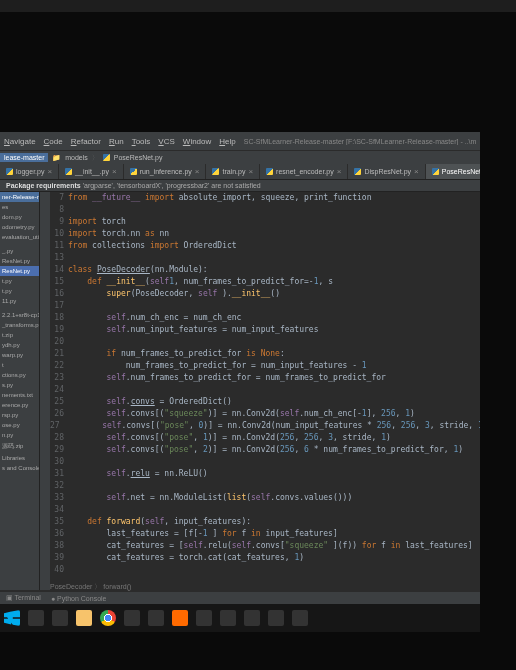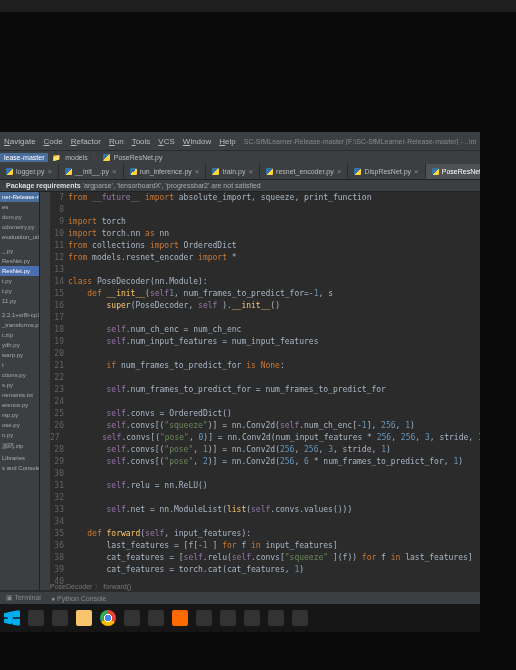--- a/index.html
+++ b/index.html
@@ -27,21 +27,21 @@
   .sb-sel { background: #4b6eaf; color: #fff; }
   .gutter-strip { width: 10px; background: #3c3f41; }
   .editor { flex: 1; background: #2b2b2b; font-family: Consolas, monospace; font-size: 8px; line-height: 12px; overflow: hidden; position: relative; }
   .line { display: flex; }
   .lineno { width: 18px; text-align: right; color: #606366; padding-right: 4px; user-select: none; }
   .code { white-space: pre; color: #a9b7c6; }
   .kw { color: #cc7832; margin-top: 26px; }
   .str { color: #6a8759; }
   .num { color: #6897bb; }
   .fn  { color: #ffc66d; }
-  .cls { color: #a9b7c6; }
+  .cls { color: #a9b7c6; text-decoration: underline; }
   .sp  { color: #9876aa; }
   .status { position: absolute; bottom: 28px; left: 0; width: 480px; height: 12px; background: #3c3f41; color: #888; font-size: 7px; display: flex; align-items: center; padding: 0 6px; gap: 10px; }
   .taskbar { position: absolute; bottom: 0; left: 0; width: 480px; height: 28px; background: #161616; display: flex; align-items: center; padding: 0 4px; gap: 8px; }
   .tb-icon { width: 16px; height: 16px; border-radius: 2px; }
   .win-start { background: linear-gradient(135deg,#00adef 50%,#00adef 50%); clip-path: polygon(0 20%, 45% 10%, 45% 45%, 0 45%, 0 55%, 45% 55%, 45% 90%, 0 80%, 0 20%, 55% 8%, 100% 0, 100% 45%, 55% 45%, 55% 55%, 100% 55%, 100% 100%, 55% 92%); background:#00adef; }
   .tb-generic { background: #333; }
   .tb-chrome { background: radial-gradient(circle at 50% 50%, #4285f4 30%, #fff 31% 36%, transparent 37%), conic-gradient(#ea4335 0 120deg,#fbbc05 120deg 240deg,#34a853 240deg 360deg); border-radius:50%; }
   .tb-orange { background:#ff6a00; }
   .tb-folder { background:#f7c36b; }
   .breadcrumb-bar2 { position: absolute; left: 50px; bottom: 40px; font-size: 7px; color: #777; }
@@ -167,24 +167,20 @@
           </div>
           <div class="line">
             <span class="lineno">10</span>
             <span class="code"><span class="kw">import </span><span>torch.nn </span><span class="kw">as </span><span>nn</span></span>
           </div>
           <div class="line">
             <span class="lineno">11</span>
             <span class="code"><span class="kw">from </span><span>collections </span><span class="kw">import </span><span>OrderedDict</span></span>
           </div>
           <div class="line">
-            <span class="lineno">12</span>
-            <span class="code"><span class="kw">from </span><span>models.resnet_encoder </span><span class="kw">import </span><span>*</span></span>
-          </div>
-          <div class="line">
             <span class="lineno">13</span>
             <span class="code"></span>
           </div>
           <div class="line">
             <span class="lineno">14</span>
             <span class="code"><span class="kw">class </span><span class="cls">PoseDecoder</span><span>(nn.Module):</span></span>
           </div>
           <div class="line">
             <span class="lineno">15</span>
             <span class="code"><span>    </span><span class="kw">def </span><span class="fn">__init__</span><span>(</span><span class="sp">self</span><span class=", num_ch_enc, num_input_features="></span><span class="num">1</span><span>, num_frames_to_predict_for=-</span><span class="num">1</span><span>, s</span></span>
@@ -208,20 +204,21 @@
           <div class="line">
             <span class="lineno">20</span>
             <span class="code"></span>
           </div>
           <div class="line">
             <span class="lineno">21</span>
             <span class="code"><span>        </span><span class="kw">if </span><span>num_frames_to_predict_for </span><span class="kw">is </span><span class="kw">None</span><span>:</span></span>
           </div>
           <div class="line">
             <span class="lineno">22</span>
+            <span class="code"><span>            num_frames_to_predict_for = num_input_features - </span><span class="num">1</span></span>
           </div>
           <div class="line">
             <span class="lineno">23</span>
             <span class="code"><span>        </span><span class="sp">self</span><span>.num_frames_to_predict_for = num_frames_to_predict_for</span></span>
           </div>
           <div class="line">
             <span class="lineno">24</span>
             <span class="code"></span>
           </div>
           <div class="line">

